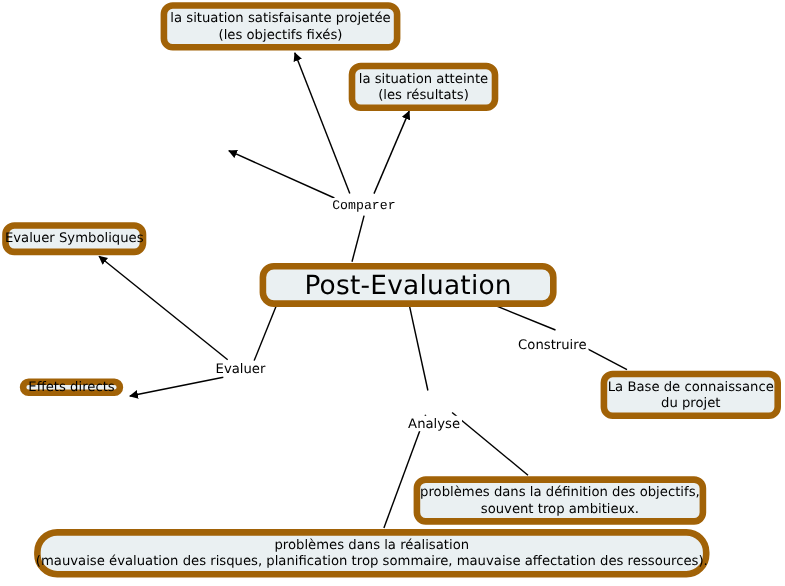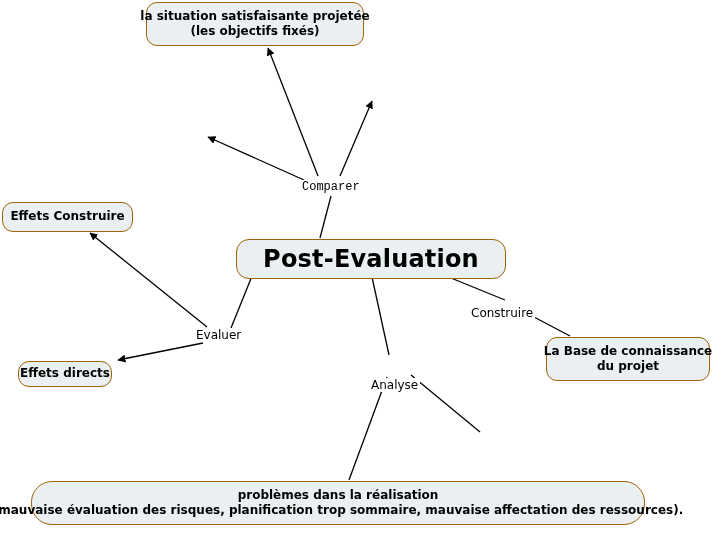--- a/index.html
+++ b/index.html
@@ -21,31 +21,30 @@
     position: absolute;
     left: 0;
     top: 0;
     width: 714px;
     height: 533px;
   }
   .node {
     position: absolute;
     box-sizing: border-box;
     background: #eaf0f2;
-    border: 1px solid #a16207;
+    border: 6px solid #a16207;
     border-radius: 11px;
     color: #000000;
     display: flex;
     align-items: center;
     justify-content: center;
     text-align: center;
     line-height: 1.28;
     white-space: pre;
     z-index: 2;
-    font-weight: bold;
   }
   .node.small   { font-size: 12px; }
   .node.central { font-size: 24px; border-radius: 13px; letter-spacing: 0.2px; }
   .edge-label {
     position: absolute;
     color: #000000;
     font-size: 12px;
     white-space: nowrap;
     background: #ffffff;
     padding: 0 2px;
@@ -85,31 +84,35 @@
     <line x1="372" y1="277" x2="389" y2="355" stroke="#000000" stroke-width="1.3"></line>
 
     <line x1="411" y1="375" x2="480" y2="432" stroke="#000000" stroke-width="1.3"></line>
 
     <line x1="387" y1="377" x2="349" y2="480" stroke="#000000" stroke-width="1.3"></line>
   </svg>
 
   <div class="node small" style="left:146px; top:2px; width:218px; height:44px;">la situation satisfaisante projetée
 (les objectifs fixés)</div>
 
+  <div class="node small" style="left:317px; top:57px; width:136px; height:44px;">la situation atteinte
+(les résultats)</div>
 
 
-  <div class="node small" style="left:2px; top:202px; width:131px; height:30px;">Effets Construire</div>
+  <div class="node small" style="left:2px; top:202px; width:131px; height:30px;">Evaluer Symboliques</div>
 
   <div class="node central" style="left:236px; top:239px; width:270px; height:40px;">Post-Evaluation</div>
 
-  <div class="node small" style="left:18px; top:361px; width:94px; height:26px;">Effets directs</div>
+  <div class="node small" style="left:18px; top:344px; width:94px; height:16px;">Effets directs</div>
 
   <div class="node small" style="left:546px; top:337px; width:164px; height:44px;">La Base de connaissance
 du projet</div>
 
+  <div class="node small" style="left:376px; top:433px; width:266px; height:44px;">problèmes dans la définition des objectifs,
+souvent trop ambitieux.</div>
 
   <div class="node small" style="left:31px; top:481px; width:614px; height:44px;border-radius:21px;">problèmes dans la réalisation
 (mauvaise évaluation des risques, planification trop sommaire, mauvaise affectation des ressources).</div>
 
   <div class="edge-label" style="left:300px; top:180px;font-family:Liberation Mono, monospace;">Comparer</div>
 
   <div class="edge-label" style="left:194px; top:328px;">Evaluer</div>
 
   <div class="edge-label" style="left:469px; top:306px;">Construire</div>
 

